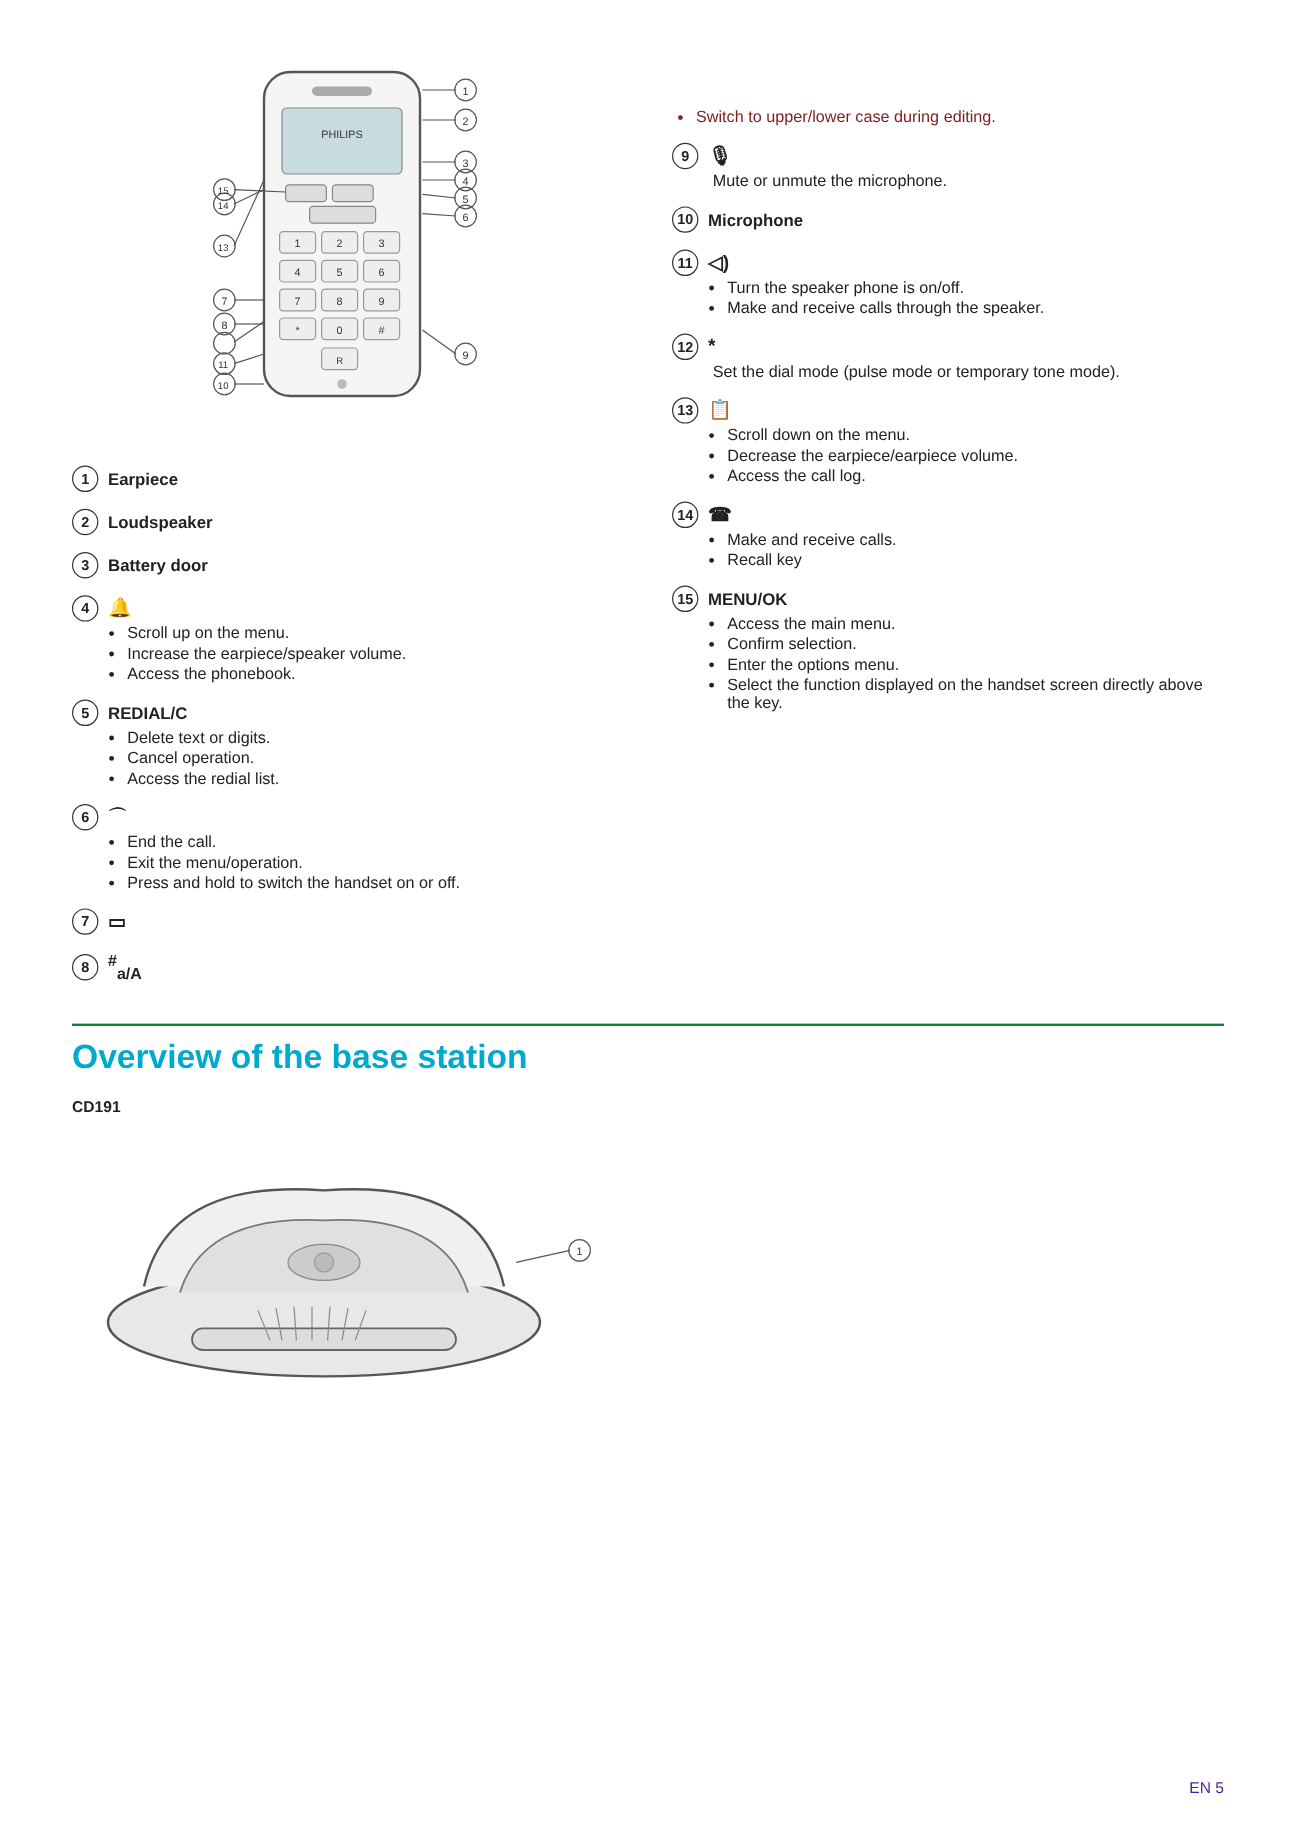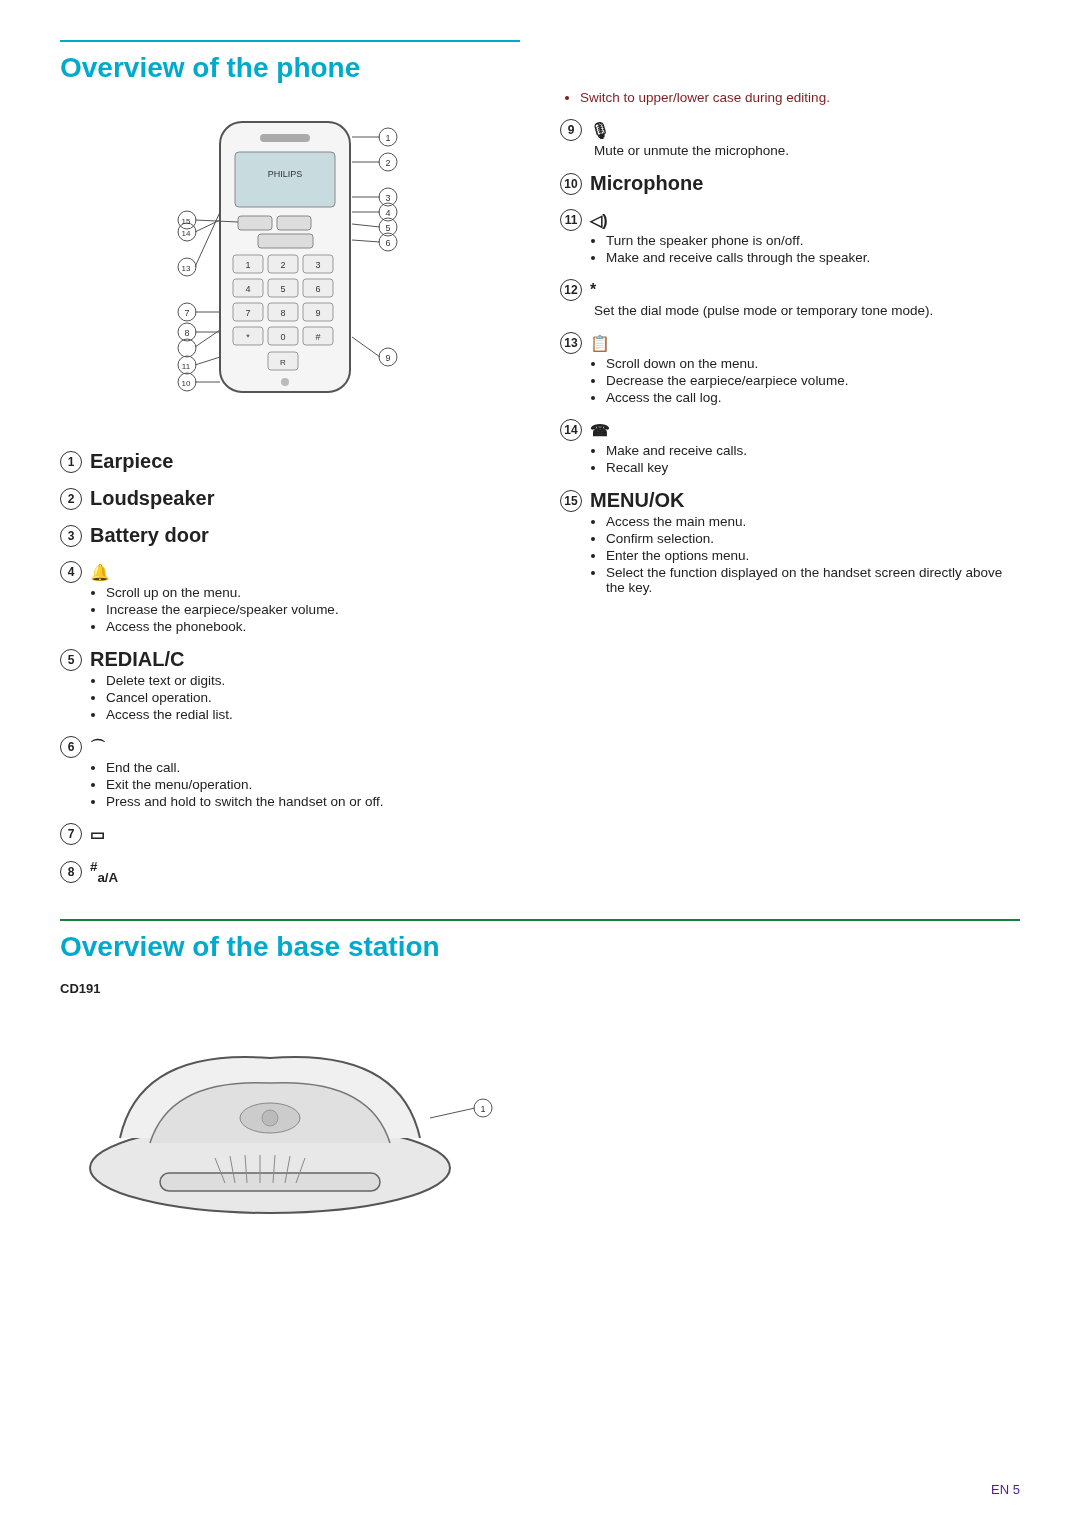--- a/index.html
+++ b/index.html
@@ -68,21 +68,21 @@
       padding-left: 46px;
       margin-top: 2px;
     }
     .item-bullets li {
       margin-bottom: 2px;
       font-size: 13.5px;
       color: #222;
     }
     .item-label {
       font-weight: bold;
-      font-size: 20px;
+      font-size: 14px;
     }
     .item-icon {
       font-size: 16px;
     }
 
     
     .top-bullet {
       list-style: disc;
       padding-left: 20px;
       margin-bottom: 14px;
@@ -125,21 +125,20 @@
     .right-col-inner {
       padding-top: 50px;
     }
   </style>
 </head>
 <body>
 
 <div class="page-layout">
 
   <div class="left-col">
-    <div class="section-title">Overview of the phone</div>
 
     <div class="phone-diagram">
       <svg width="260" height="300" viewBox="0 0 260 300" xmlns="http://www.w3.org/2000/svg">
 
         <rect x="60" y="10" width="130" height="270" rx="22" ry="22" fill="#f5f5f5" stroke="#555" stroke-width="2"></rect>
 
         <rect x="100" y="22" width="50" height="8" rx="4" fill="#aaa"></rect>
 
         <rect x="75" y="40" width="100" height="55" rx="4" fill="#c8dce0" stroke="#888" stroke-width="1"></rect>
 

